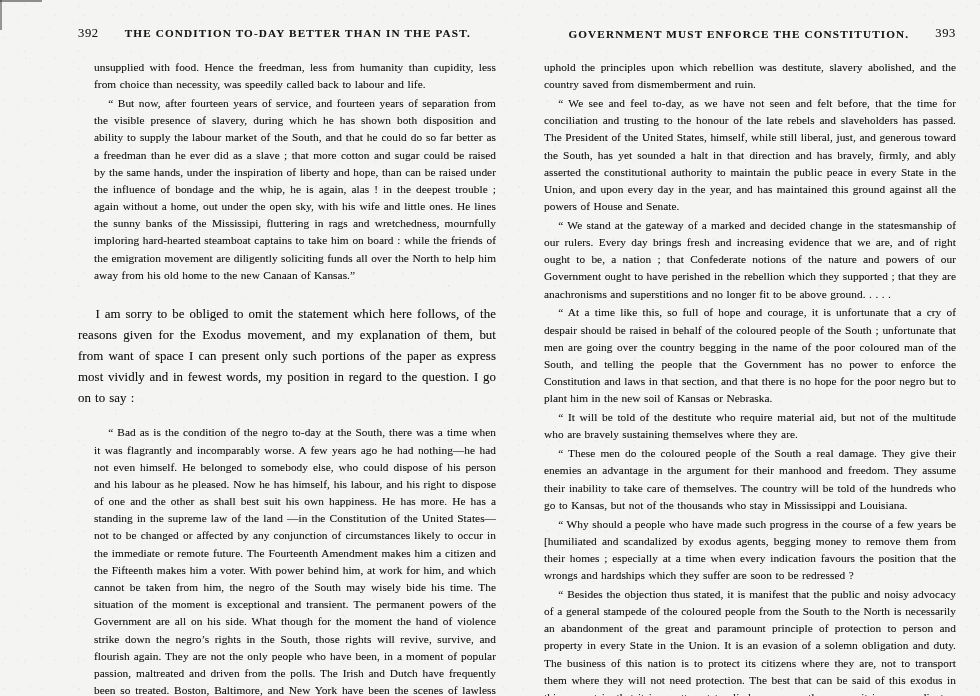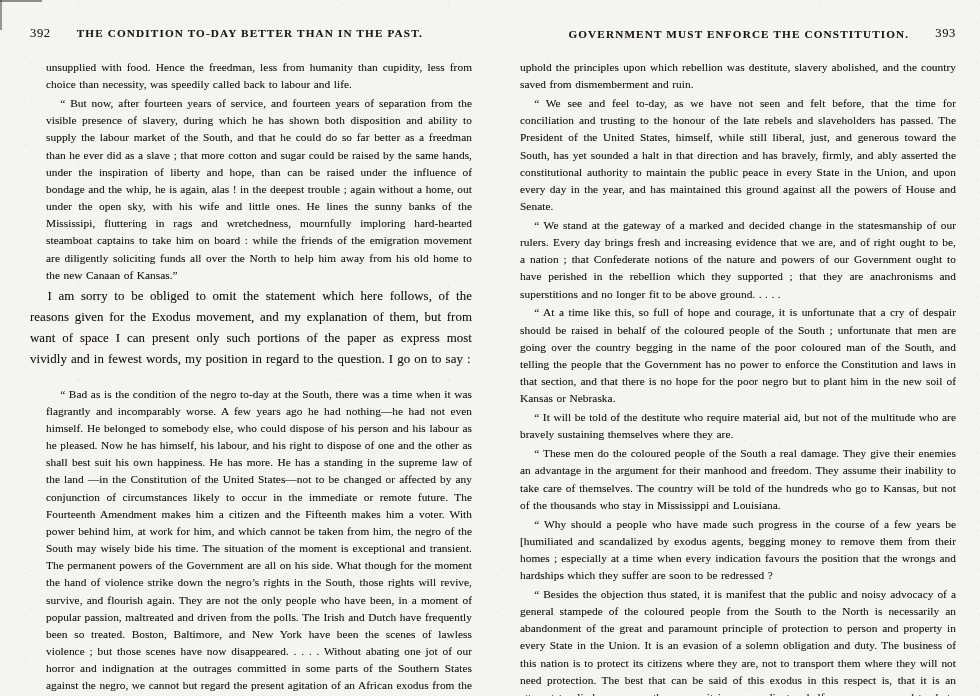--- a/index.html
+++ b/index.html
@@ -31,20 +31,21 @@
       radial-gradient(circle at 89% 35%, rgba(120,118,112,.15) 0 0.6px, transparent 1px),
       radial-gradient(circle at 5% 52%,  rgba(120,118,112,.12) 0 0.6px, transparent 1px);
     background-size: 37px 31px, 53px 47px, 43px 39px, 61px 29px, 29px 43px, 47px 53px;
   }
 
   #spread {
     position: absolute;
     inset: 0;
     display: flex;
     z-index: 2;
+    padding-left: 48px;
   }
 
   .page {
     position: relative;
     box-sizing: border-box;
     flex: 0 0 50%;
     height: 100%;
   }
   .page-left  { padding: 26px 18px 14px 30px; }
   .page-right { padding: 26px 24px 14px 14px; }
@@ -114,21 +115,21 @@
   }
   .extract.no-indent { text-indent: 0; }
 
   
   .narrative {
     font-size: 12.9px;
     line-height: 1.62;
     text-indent: 1.35em;
     letter-spacing: .05px;
     word-spacing: .8px;
-    margin: 2px 0 16px 0;
+    margin: 20px 0 16px 0;
   }
 
   .italic { }
 
   
   .column, .running-head {
     text-shadow: 0 0 .45px rgba(20,18,15,.30);
   }
 </style>
 </head>

